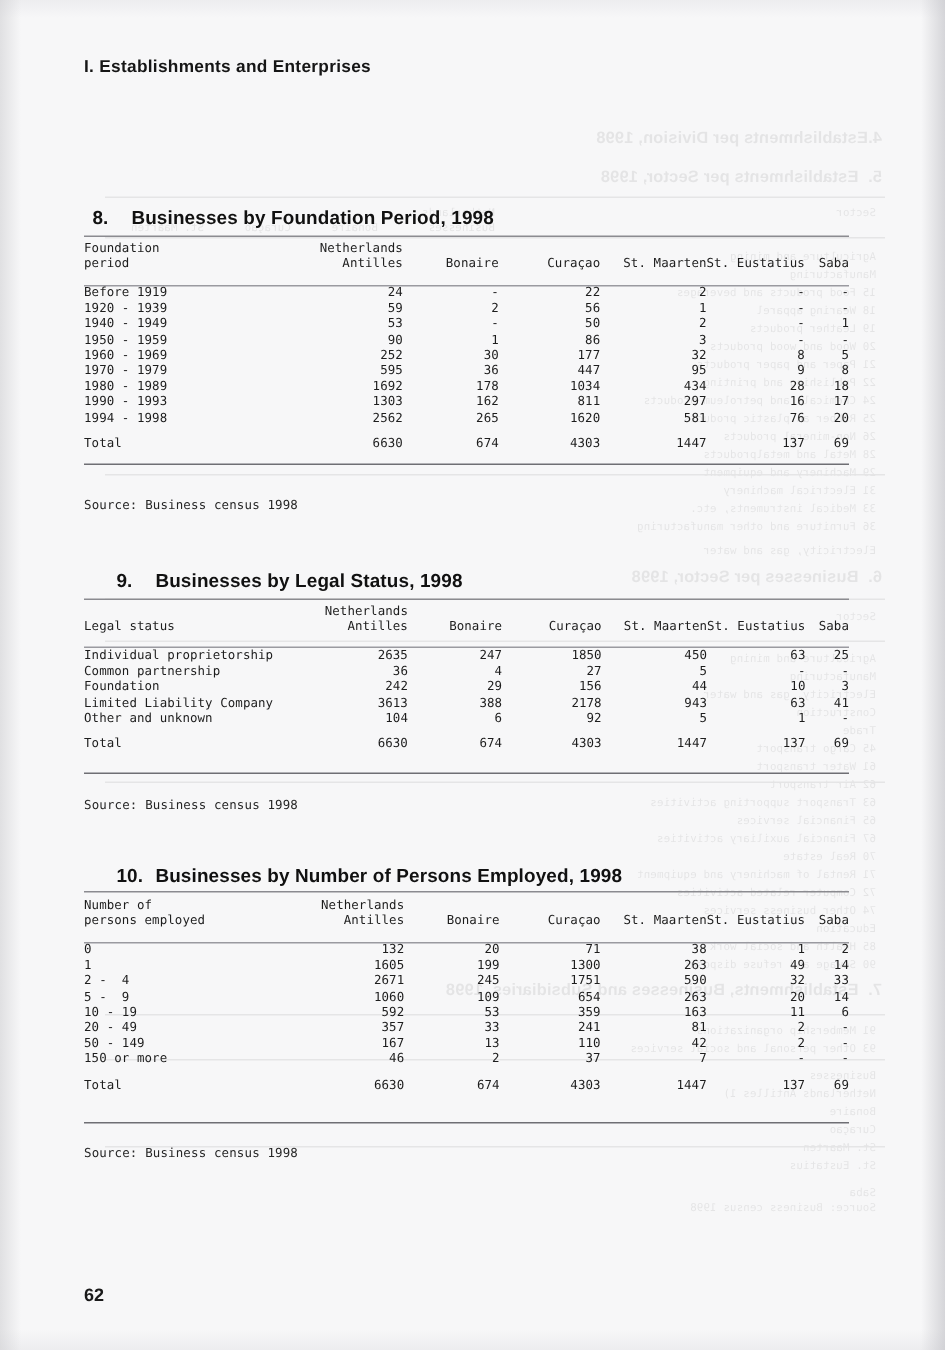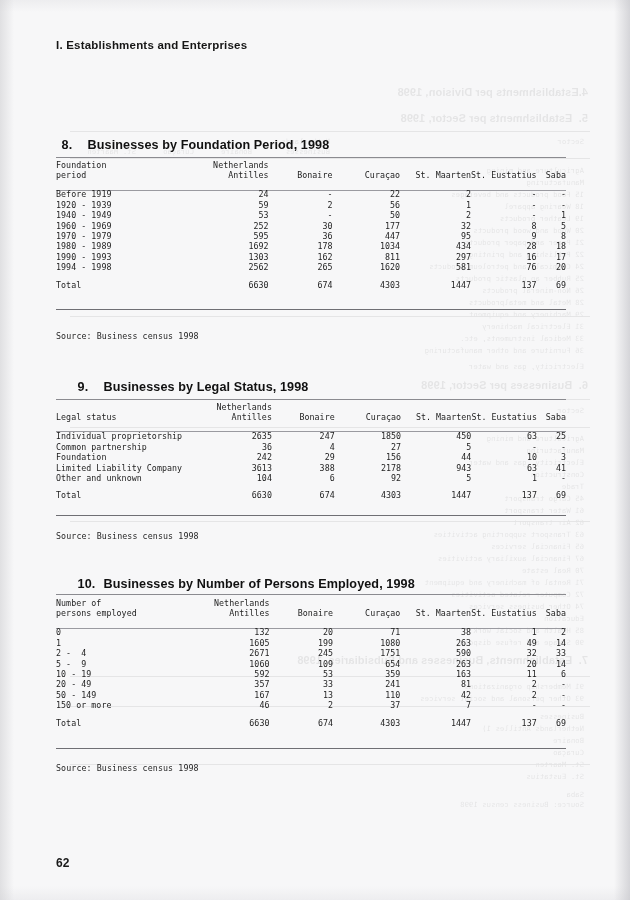--- a/index.html
+++ b/index.html
@@ -301,20 +301,29 @@
           <tr>
             <td class="lbl">1940 - 1949</td>
             <td class="n">53</td>
             <td class="n">-</td>
             <td class="n">50</td>
             <td class="n">2</td>
             <td class="n">-</td>
             <td class="n">1</td>
           </tr>
           <tr>
+            <td class="lbl">1950 - 1959</td>
+            <td class="n">90</td>
+            <td class="n">1</td>
+            <td class="n">86</td>
+            <td class="n">3</td>
+            <td class="n">-</td>
+            <td class="n">-</td>
+          </tr>
+          <tr>
             <td class="lbl">1960 - 1969</td>
             <td class="n">252</td>
             <td class="n">30</td>
             <td class="n">177</td>
             <td class="n">32</td>
             <td class="n">8</td>
             <td class="n">5</td>
           </tr>
           <tr>
             <td class="lbl">1970 - 1979</td>
@@ -525,21 +534,21 @@
             <td class="n">20</td>
             <td class="n">71</td>
             <td class="n">38</td>
             <td class="n">1</td>
             <td class="n">2</td>
           </tr>
           <tr>
             <td class="lbl">1</td>
             <td class="n">1605</td>
             <td class="n">199</td>
-            <td class="n">1080</td>
+            <td class="n">1300</td>
             <td class="n">263</td>
             <td class="n">49</td>
             <td class="n">14</td>
           </tr>
           <tr>
             <td class="lbl">2 -  4</td>
             <td class="n">2671</td>
             <td class="n">245</td>
             <td class="n">1751</td>
             <td class="n">590</td>

